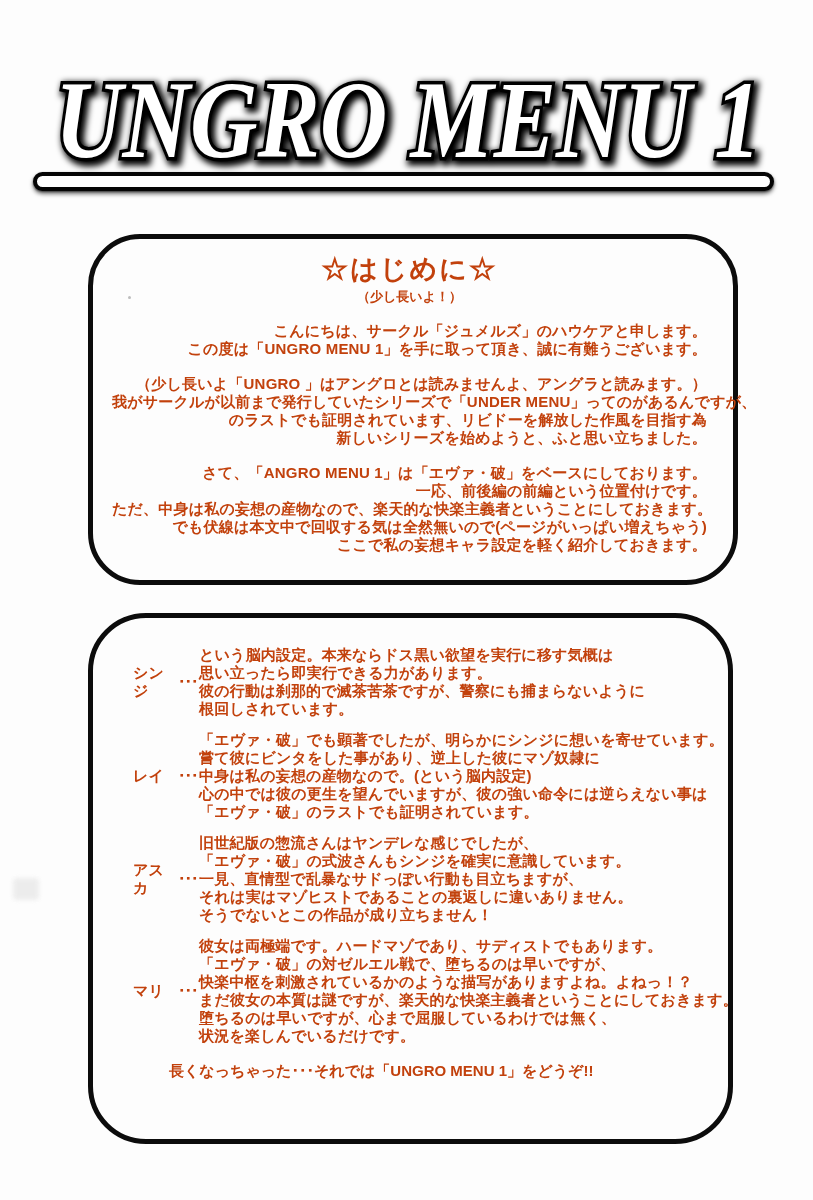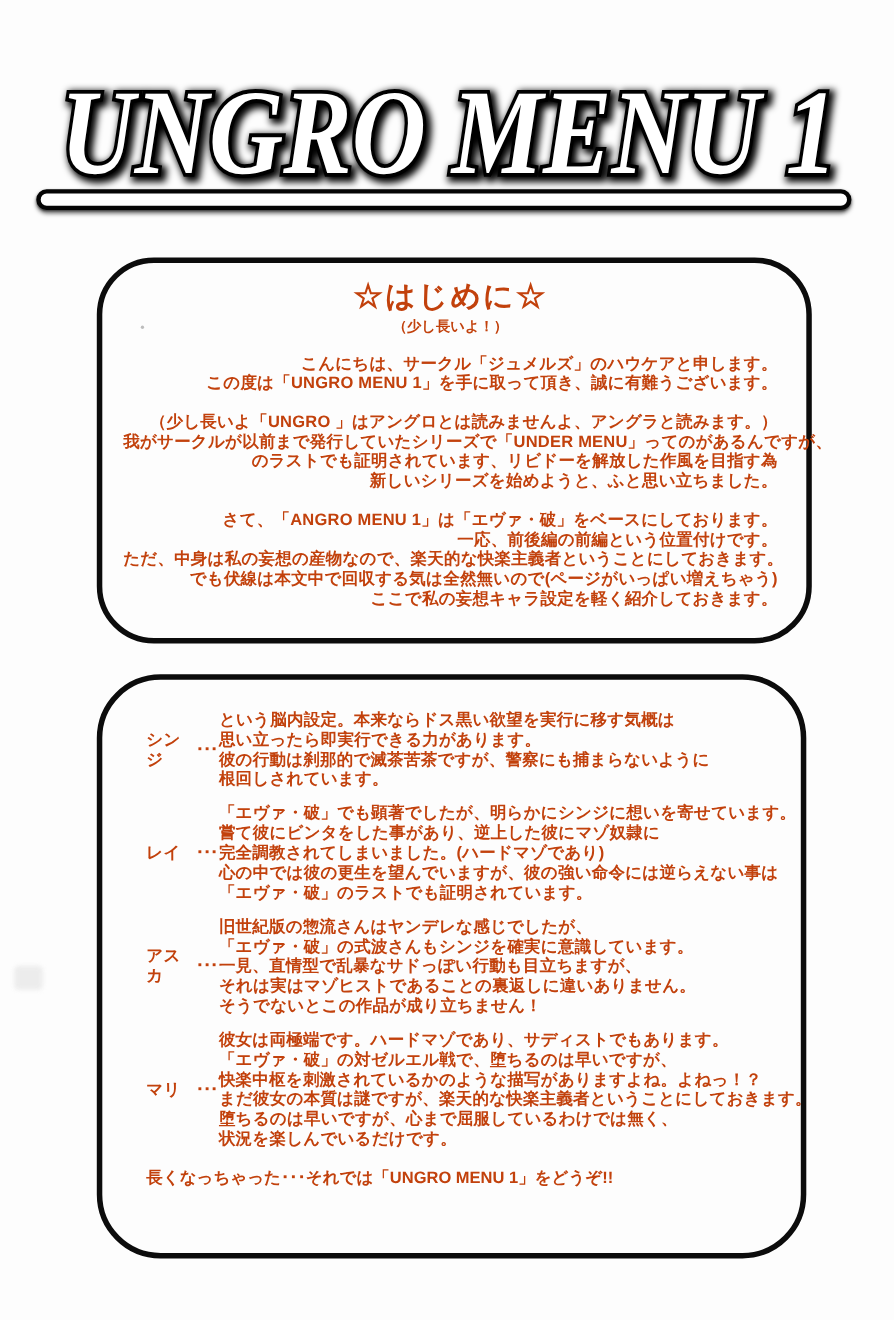--- a/index.html
+++ b/index.html
@@ -98,20 +98,21 @@
   .entry-name { flex: none; width: 45px; }
   .entry-dots { flex: none; width: 21px; letter-spacing: -1px; }
   .entry-lines { flex: 1; white-space: nowrap; }
 
   .closing-line {
     margin-top: 17px;
     font-size: 15px;
     line-height: 18px;
     font-weight: bold;
     white-space: nowrap;
+    margin-left: 36px;
   }
 
   
   .smudge {
     position: absolute;
     left: 13px;
     top: 878px;
     width: 26px;
     height: 22px;
     background: #e9e9e9;
@@ -180,21 +181,21 @@
           <div>根回しされています。</div>
         </div>
     </div>
 
     <div class="entry">
       <div class="entry-name">レイ</div>
       <div class="entry-dots">･･･</div>
       <div class="entry-lines">
           <div>「エヴァ・破」でも顕著でしたが、明らかにシンジに想いを寄せています。</div>
           <div>嘗て彼にビンタをした事があり、逆上した彼にマゾ奴隷に</div>
-          <div>完全調教されてしまいました。(ハードマゾであり)</div>
+          <div>中身は私の妄想の産物なので。(という脳内設定)</div>
           <div>心の中では彼の更生を望んでいますが、彼の強い命令には逆らえない事は</div>
           <div>「エヴァ・破」のラストでも証明されています。</div>
         </div>
     </div>
 
     <div class="entry">
       <div class="entry-name">アスカ</div>
       <div class="entry-dots">･･･</div>
       <div class="entry-lines">
           <div>旧世紀版の惣流さんはヤンデレな感じでしたが、</div>

